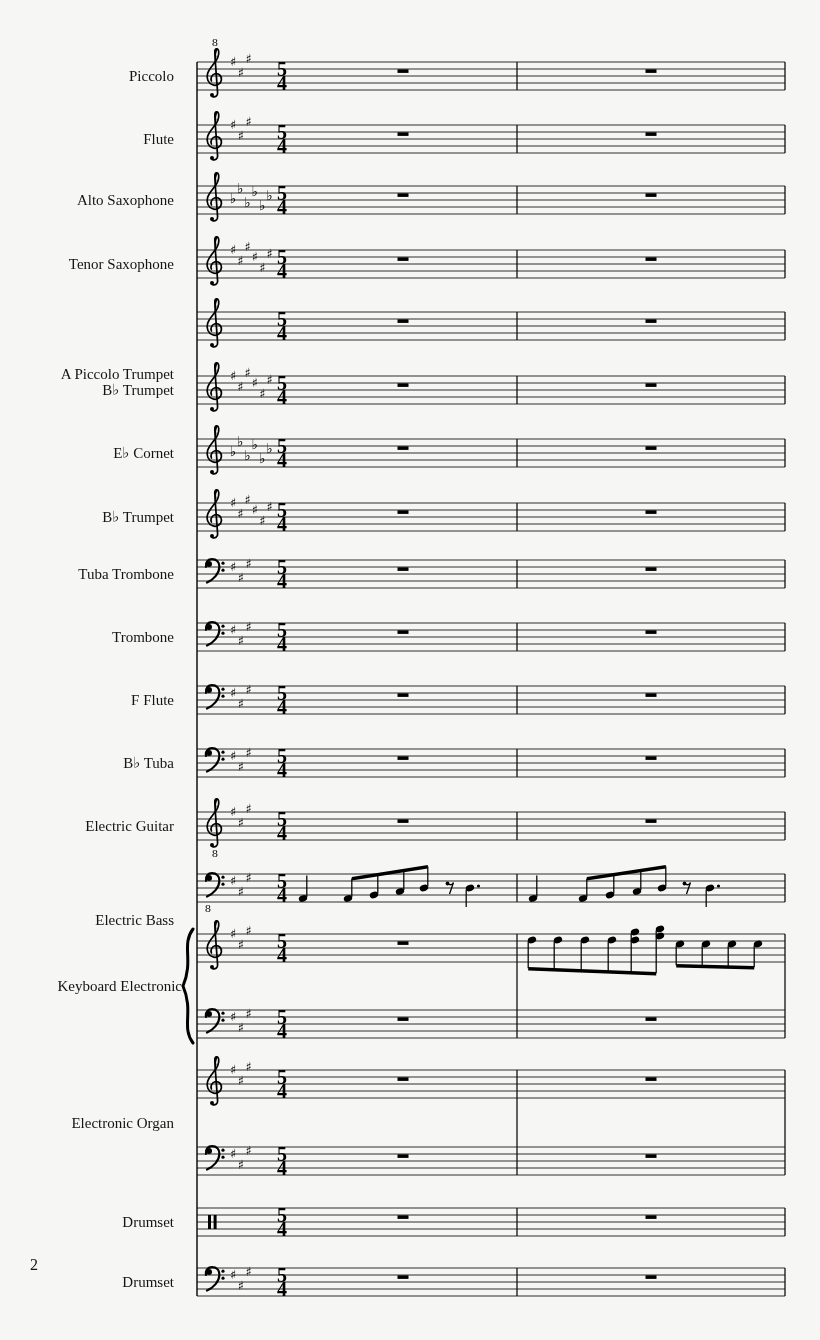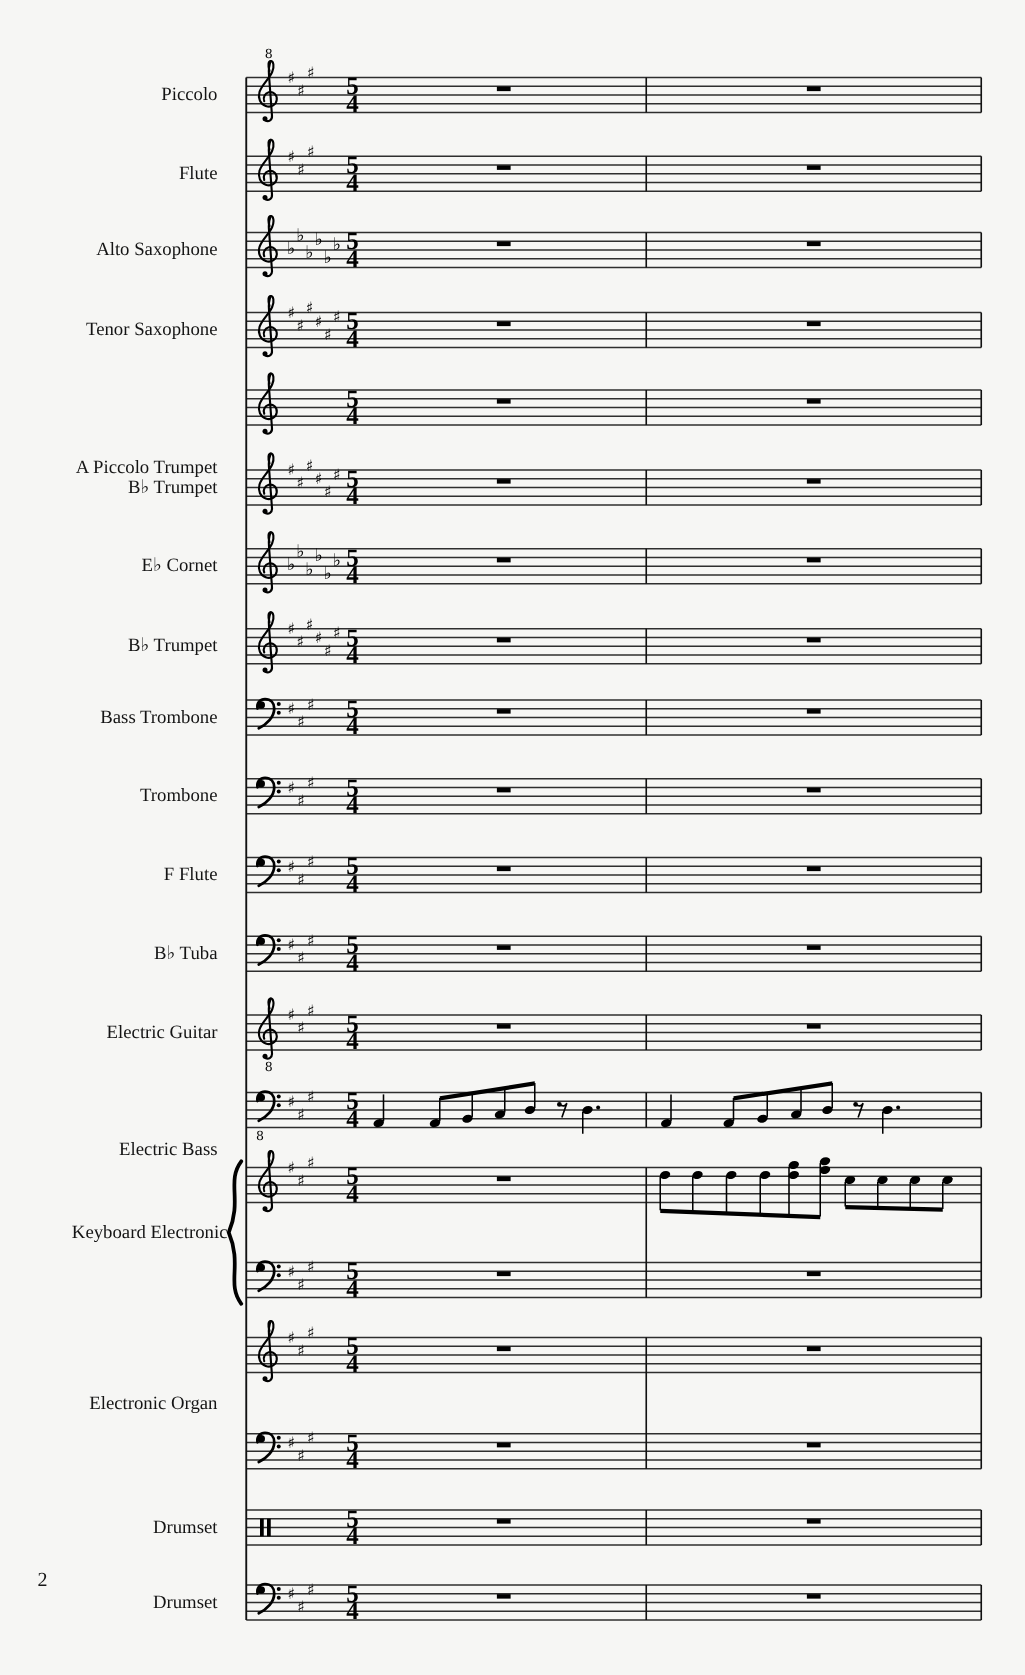--- a/index.html
+++ b/index.html
@@ -18,21 +18,21 @@
   <div class="page-number">2</div>
   <div id="labels">
       <div class="ilabel" style="top: 66px;">Piccolo</div>
       <div class="ilabel" style="top: 129px;">Flute</div>
       <div class="ilabel" style="top: 190px;">Alto Saxophone</div>
       <div class="ilabel" style="top: 254px;">Tenor Saxophone</div>
       <div class="ilabel" style="top: 316px; margin-top: 48px;">A Piccolo Trumpet</div>
       <div class="ilabel" style="top: 380px;">B♭ Trumpet</div>
       <div class="ilabel" style="top: 443px;">E♭ Cornet</div>
       <div class="ilabel" style="top: 507px;">B♭ Trumpet</div>
-      <div class="ilabel" style="top: 564px;">Bass Trombone</div>
+      <div class="ilabel" style="top: 564px;">Tuba Trombone</div>
       <div class="ilabel" style="top: 627px;">Trombone</div>
       <div class="ilabel" style="top: 690px;">F Flute</div>
       <div class="ilabel" style="top: 753px;">B♭ Tuba</div>
       <div class="ilabel" style="top: 816px; text-align: right;">Electric Guitar</div>
       <div class="ilabel" style="top: 878px; margin-top: 32px;">Electric Bass</div>
       <div class="ilabel" style="top: 976px; right: 638px;">Keyboard Electronic</div>
       <div class="ilabel" style="top: 1112.5px;">Electronic Organ</div>
       <div class="ilabel" style="top: 1212px;">Drumset</div>
       <div class="ilabel" style="top: 1272px;">Drumset</div>
     </div>

